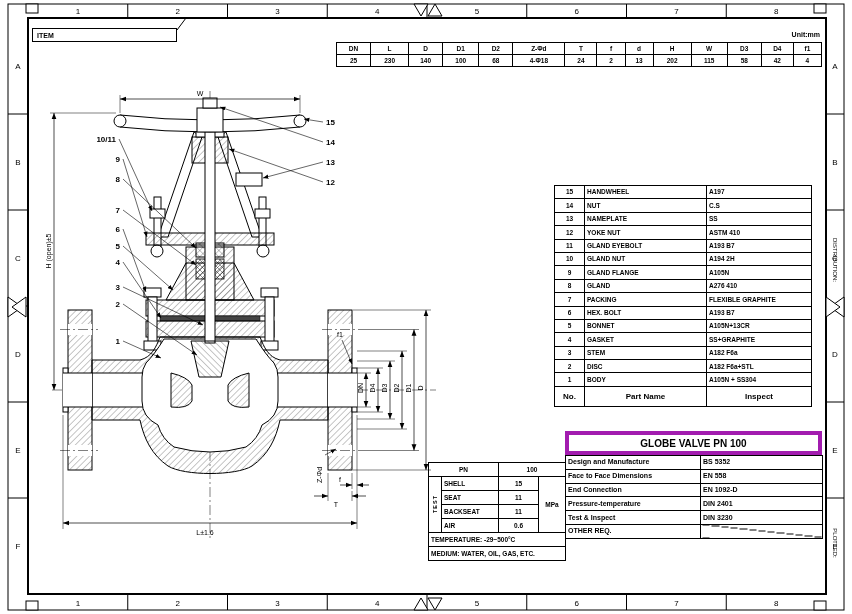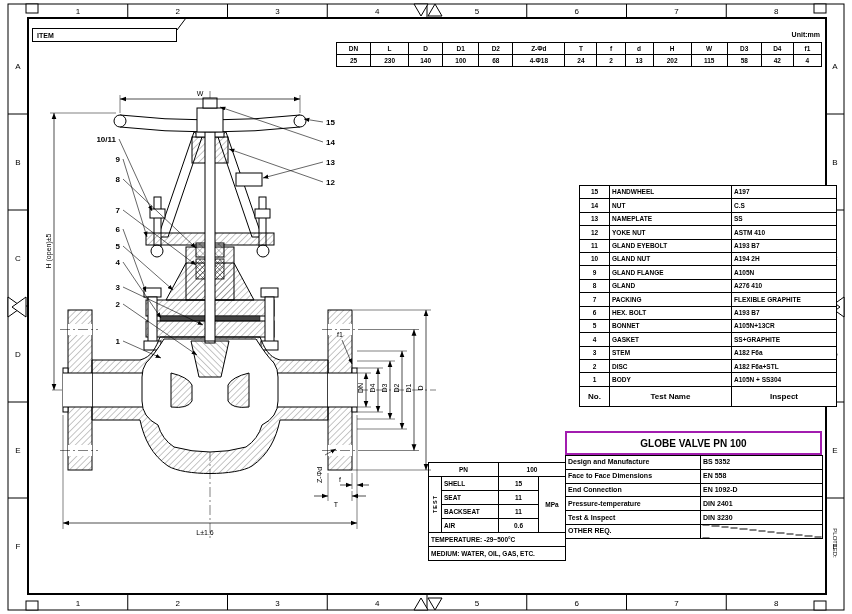--- a/index.html
+++ b/index.html
@@ -18,21 +18,21 @@
   .vlabel{position:absolute;font-size:6px;text-align:center;white-space:nowrap;transform:rotate(90deg)}
   
   table{border-collapse:collapse;background:#fff;table-layout:fixed}
   td,th{border:1px solid #000;font-size:7px;line-height:1.15;padding:0 2px;
         white-space:nowrap;overflow:hidden;text-align:left;vertical-align:middle}
   .c{text-align:center}
   .b{font-weight:bold}
   .dim-table td,.dim-table th{height:12px;font-size:6.5px;font-weight:bold;text-align:center;padding:0 1px}
   .parts-table td{height:13.4px;font-size:6.5px;font-weight:bold}
   .parts-table .ph td{height:20px;font-size:8px;text-align:center}
-  .title-box{border:2px solid #a21caf;background:#fff;display:flex;align-items:center;justify-content:center;
+  .title-box{border:4px solid #a21caf;background:#fff;display:flex;align-items:center;justify-content:center;
              font-size:10px;font-weight:bold}
   .specs-table td{height:13.8px;font-weight:bold}
   .specs-table tr:last-child td:last-child{
       background:linear-gradient(to top right,#fff 48.5%,#000 48.5%,#000 51.5%,#fff 51.5%)}
   .test-table td{height:14px;font-weight:bold;font-size:6.5px}
   .vtext{display:inline-block;writing-mode:vertical-rl;transform:rotate(180deg);
          font-size:5.5px;letter-spacing:1px;font-weight:bold}
   .item-box{border:1px solid #000;font-size:7px;font-weight:bold;line-height:13px;padding-left:4px;background:#fff}
   .unit-label{font-size:7px;font-weight:bold}
   
@@ -201,21 +201,21 @@
           <td>13</td>
           <td>202</td>
           <td>115</td>
           <td>58</td>
           <td>42</td>
           <td>4</td>
         </tr>
   </tbody>
     </table>
 
-  <table class="abs parts-table" style="left:579px;top:185px;width:257px">
+  <table class="abs parts-table" style="left:554px;top:185px;width:257px">
     <colgroup>
         <col style="width:30px">
         <col style="width:122px">
         <col style="width:105px">
       </colgroup>
     <tbody>
 
         <tr>
           <td class="c">15</td>
           <td>HANDWHEEL</td>
@@ -302,21 +302,21 @@
 
         <tr>
           <td class="c">1</td>
           <td>BODY</td>
           <td>A105N + SS304</td>
         </tr>
       </tbody>
     <tbody>
       <tr class="ph b">
         <td>No.</td>
-        <td>Test Name</td>
+        <td>Part Name</td>
         <td>Inspect</td>
       </tr>
     </tbody>
   </table>
 
   <div class="abs title-box" style="left:565px;top:431px;width:257px;height:24px">GLOBE VALVE PN 100</div>
 
   <table class="abs specs-table" style="left:565px;top:455px;width:257px">
     <colgroup>
         <col style="width:135px">

